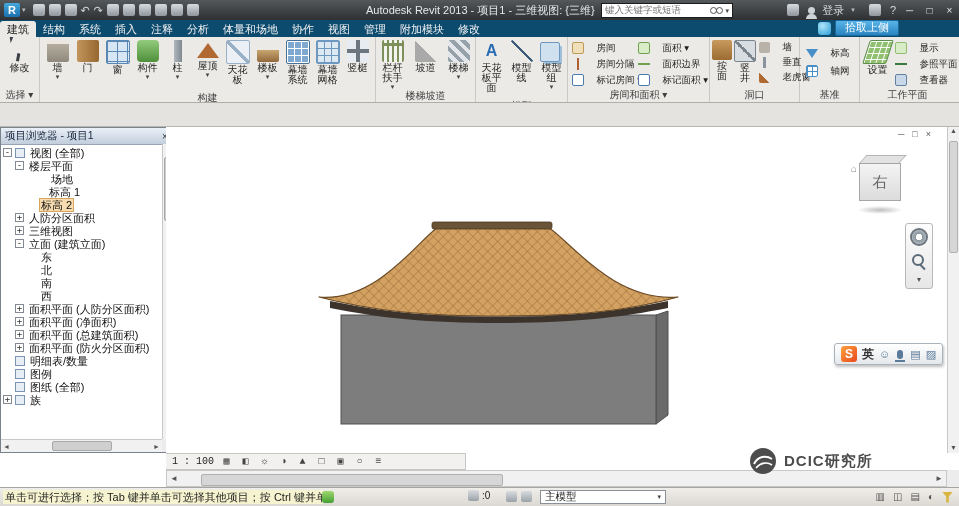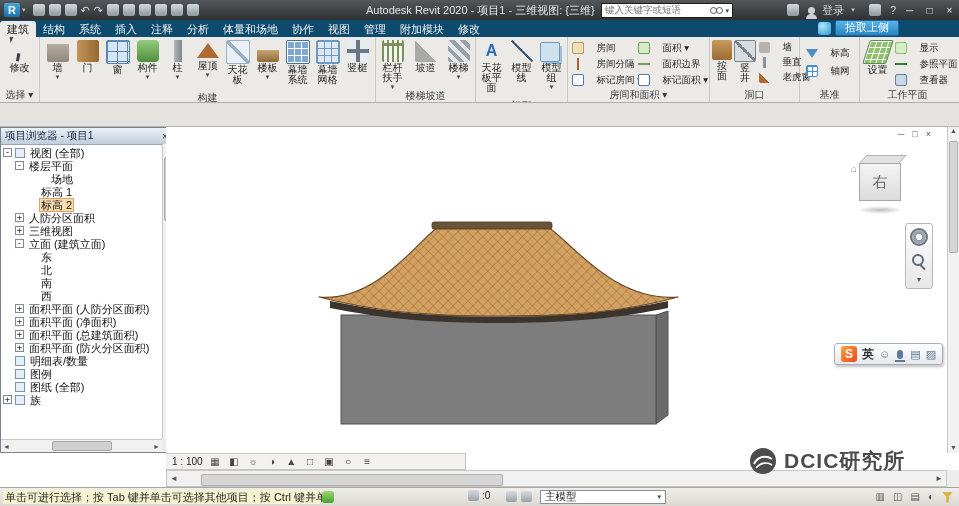--- a/index.html
+++ b/index.html
@@ -177,21 +177,21 @@
   .sg-logo{width:16px;height:16px;border-radius:3px;background:linear-gradient(135deg,#ffa23f,#e8481c);
     color:#fff;font-weight:bold;font-size:12px;line-height:16px;text-align:center;}
   .sg-mode{font-size:12px;color:#333;font-weight:bold;}
   .sg-ico{font-size:11px;color:#5a7a9a;line-height:12px;}
   .sg-mic{width:6px;height:9px;background:#5a7a9a;border-radius:3px;margin:0 2px;position:relative;}
   .sg-mic::after{content:"";position:absolute;left:-2px;bottom:-3px;width:10px;height:2px;background:#5a7a9a;}
 
   
   #vcbar{position:absolute;left:166px;top:453px;width:300px;height:17px;background:#f2f1ef;
     border:1px solid #c8c6c2;border-left:none;box-sizing:border-box;display:flex;align-items:center;
-    gap:6px;padding:4px 6px;}
+    gap:6px;padding:4px 6px;font-family:Liberation Mono, monospace;}
   .scale-btn{font-size:10px;color:#222;white-space:nowrap;}
   .vc-ico{font-size:10px;color:#444;width:13px;text-align:center;line-height:15px;}
   #hscroll{position:absolute;left:166px;top:470px;width:781px;height:17px;background:#f1f1f1;
     border:1px solid #c8c8c8;box-sizing:border-box;display:flex;align-items:center;
     justify-content:space-between;padding:0 3px;font-size:8px;color:#555;}
   .h-thumb{position:absolute;left:34px;top:3px;width:300px;height:10px;background:#d6d6d6;
     border:1px solid #b0b0b0;border-radius:2px;}
   #scorner{position:absolute;left:947px;top:470px;width:12px;height:17px;background:#ececec;}
   #vscroll{position:absolute;left:947px;top:127px;width:12px;height:326px;background:#f1f1f1;
     border-left:1px solid #c8c8c8;box-sizing:border-box;font-size:7px;color:#555;text-align:center;}
@@ -217,40 +217,40 @@
     border:1px solid #8a9097;box-sizing:border-box;display:flex;align-items:center;
     font-size:10.5px;padding:0 4px;}
   .sb-model .arr{margin-left:auto;font-size:7px;color:#444;}
   .sb-right{position:absolute;right:6px;top:2px;display:flex;align-items:center;gap:8px;}
   .sb-g{font-size:10px;color:#555;line-height:14px;}
   .funnel{width:11px;height:11px;background:#d9b53f;
     clip-path:polygon(0 0,100% 0,62% 45%,62% 100%,38% 100%,38% 45%);}
 
   
   #watermark{position:absolute;left:748px;top:446px;display:flex;align-items:center;gap:6px;z-index:40;}
-  .wm-text{font-size:21px;font-weight:bold;color:#4c4c4c;letter-spacing:1px;white-space:nowrap;}
+  .wm-text{font-size:15px;font-weight:bold;color:#4c4c4c;letter-spacing:1px;white-space:nowrap;}
 </style>
 </head>
 <body>
 
 <div id="titlebar">
   <span class="rlogo">R</span>
   <span class="rarrow">▾</span>
   <span class="qbox"></span>
   <span class="qbox"></span>
   <span class="qbox"></span>
   <span class="qglyph">↶</span>
   <span class="qglyph">↷</span>
   <span class="qbox"></span>
   <span class="qbox"></span>
   <span class="qbox"></span>
   <span class="qbox"></span>
   <span class="qbox"></span>
   <span class="qbox"></span>
-  <span id="apptitle">Autodesk Revit 2020 - 项目1 - 三维视图: {三维}</span>
+  <span id="apptitle">Autodesk Revit 2013 - 项目1 - 三维视图: {三维}</span>
   <div id="search">
     <span class="ph">键入关键字或短语</span>
     <span class="binoc"></span>
       <span class="binoc"></span>
     <span class="sarr">▾</span>
   </div>
   <div class="tb-right">
     <span class="qbox"></span>
     <span class="person"></span>
     <span>登录</span>
@@ -514,21 +514,21 @@
         <span class="tlab">视图 (全部)</span>
       </div>
     <div class="trow" style="padding-left:14px">
         <span class="tgl">-</span>
         <span class="tlab">楼层平面</span>
       </div>
     <div class="trow" style="padding-left:36px">
         <span class="tgl"></span>
         <span class="tlab">场地</span>
       </div>
-    <div class="trow" style="padding-left:26px">
+    <div class="trow" style="padding-left:34px">
         <span class="tgl"></span>
         <span class="tlab">标高 1</span>
       </div>
     <div class="trow" style="padding-left:26px">
         <span class="tgl"></span>
         <span class="tlab sel">标高 2</span>
       </div>
     <div class="trow" style="padding-left:14px">
         <span class="tgl">+</span>
         <span class="tlab">人防分区面积</span>

